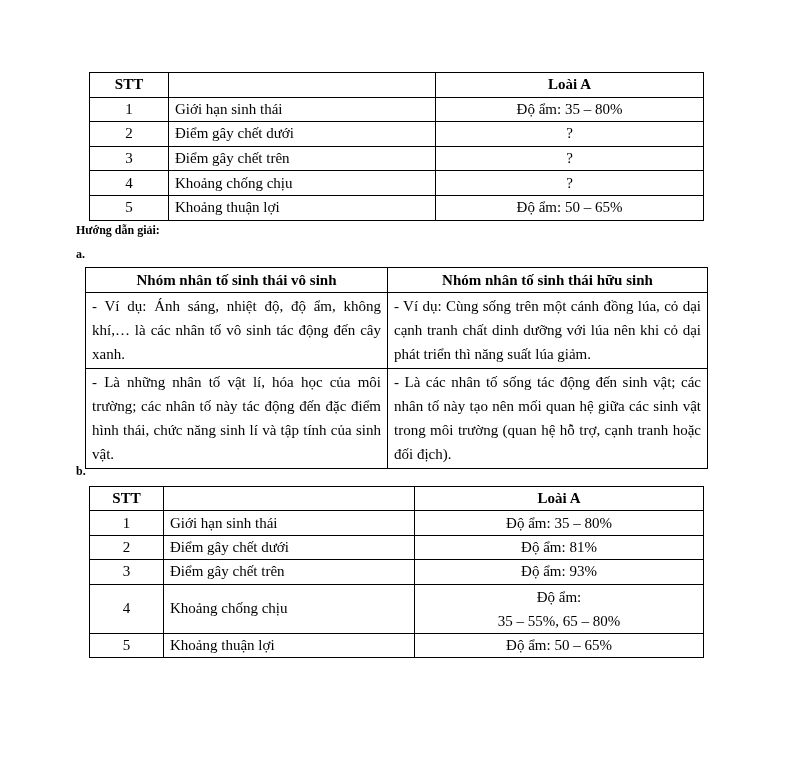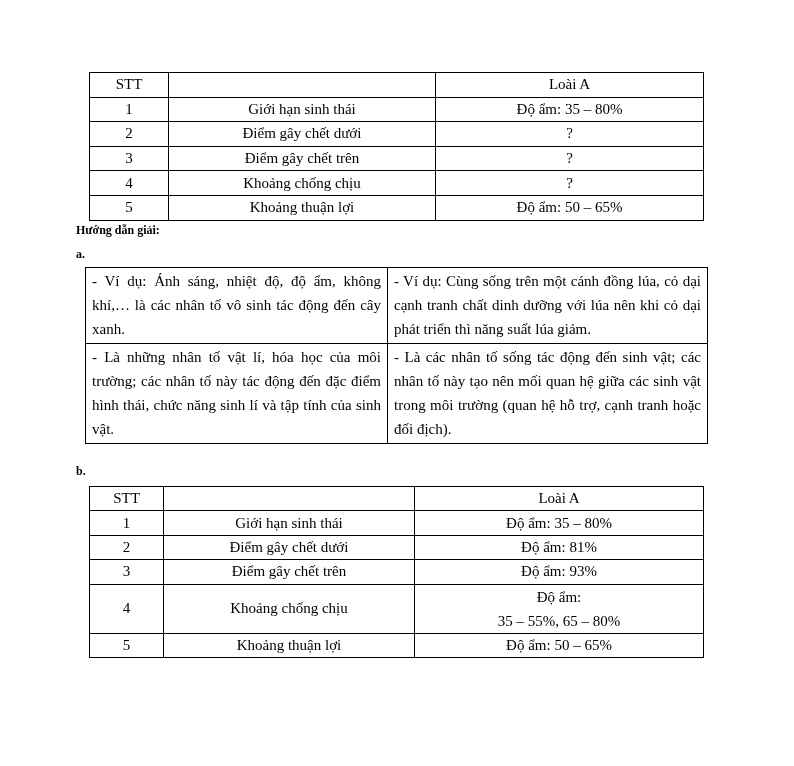--- a/index.html
+++ b/index.html
@@ -3,23 +3,23 @@
   <meta charset="utf-8">
   <style>
     html, body { margin: 0; padding: 0; background: #ffffff; }
     body {
       width: 794px; height: 766px; position: relative; overflow: hidden;
       font-family: "Liberation Serif", "DejaVu Serif", serif;
       color: #000; font-size: 15px;
     }
     table { border-collapse: collapse; position: absolute; table-layout: fixed; }
     td, th { border: 1.5px solid #000; padding: 0 6px; font-weight: normal; vertical-align: middle; }
-    th { font-weight: normal; text-align: center; }
+    th { font-weight: bold; text-align: center; }
     .c { text-align: center; }
-    .l { text-align: center; }
+    .l { text-align: left; }
 
     
     #t1 { left: 89px; top: 72px; width: 614px; }
     #t1 tr { height: 24.6px; }
     #t1 col.c1 { width: 79px; }
     #t1 col.c2 { width: 267px; }
     #t1 col.c3 { width: 268px; }
 
     .heading { position: absolute; font-weight: bold; font-size: 12px; }
     #h-guide { left: 76px; top: 223px; }
@@ -87,20 +87,24 @@
 
 <div id="h-guide" class="heading">Hướng dẫn giải:</div>
 <div id="h-a" class="heading">a.</div>
 
 <table id="t2">
   <colgroup>
       <col class="c1">
       <col class="c2">
     </colgroup>
   <tbody>
+      <tr>
+    <th>Nhóm nhân tố sinh thái vô sinh</th>
+    <th>Nhóm nhân tố sinh thái hữu sinh</th>
+  </tr>
   <tr>
     <td>- Ví dụ: Ánh sáng, nhiệt độ, độ ẩm, không khí,… là các nhân tố vô sinh tác động đến cây xanh.</td>
     <td>- Ví dụ: Cùng sống trên một cánh đồng lúa, cỏ dại cạnh tranh chất dinh dưỡng với lúa nên khi cỏ dại phát triển thì năng suất lúa giảm.</td>
   </tr>
   <tr>
     <td>- Là những nhân tố vật lí, hóa học của môi trường; các nhân tố này tác động đến đặc điểm hình thái, chức năng sinh lí và tập tính của sinh vật.</td>
     <td>- Là các nhân tố sống tác động đến sinh vật; các nhân tố này tạo nên mối quan hệ giữa các sinh vật trong môi trường (quan hệ hỗ trợ, cạnh tranh hoặc đối địch).</td>
   </tr>
 </tbody>
   </table>

